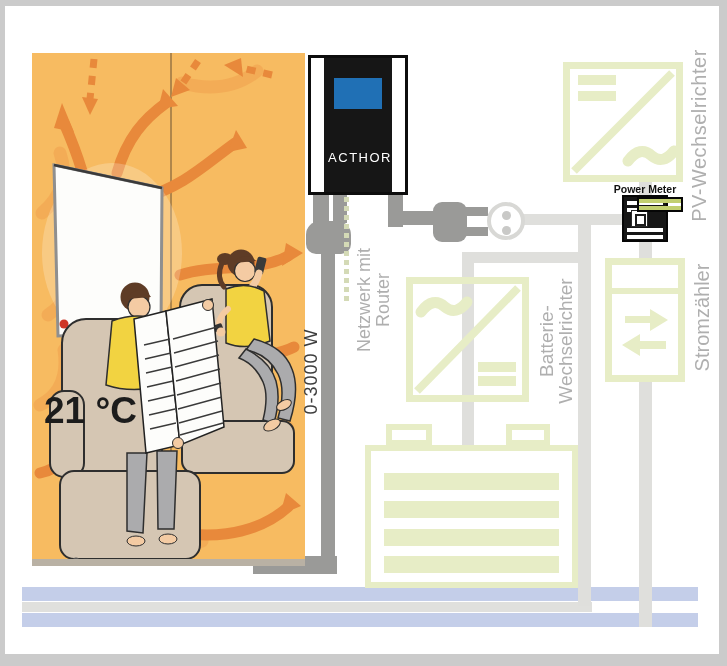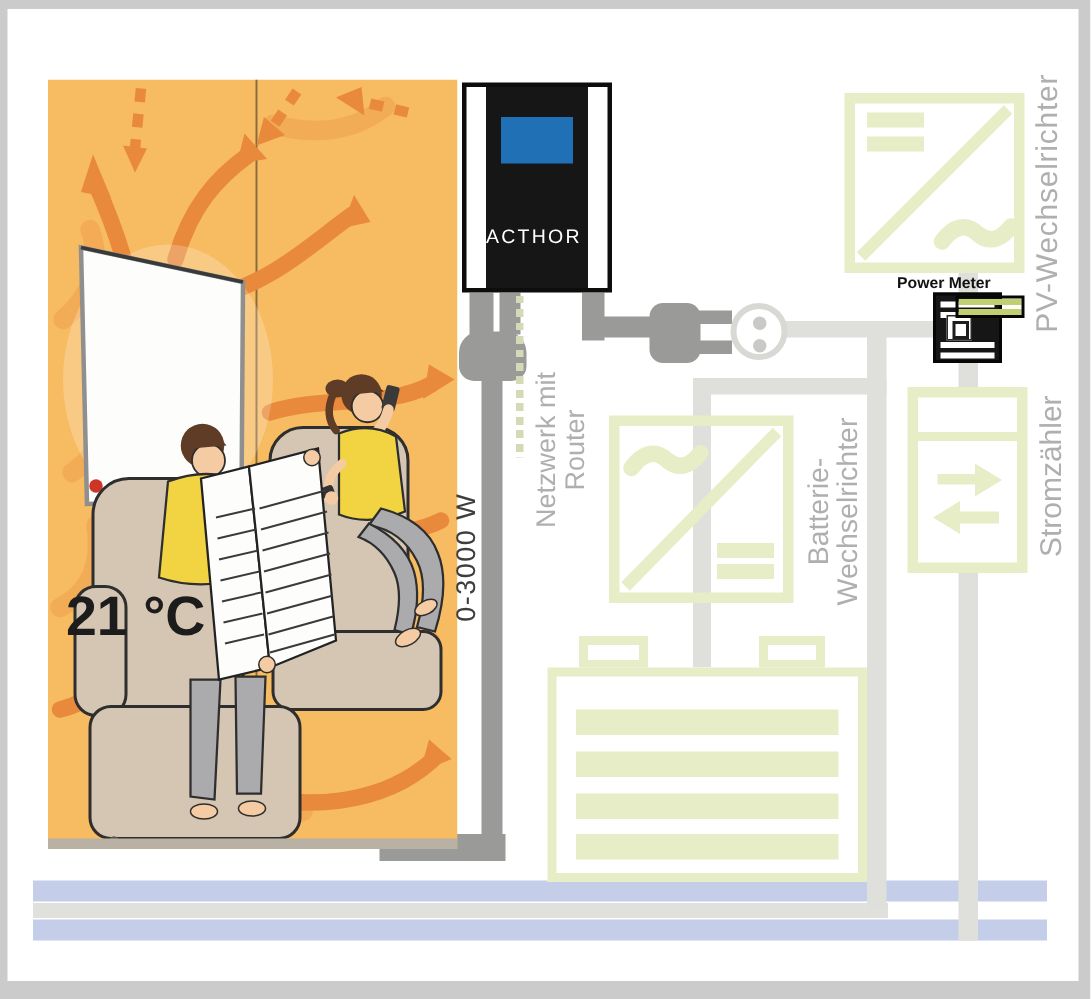--- a/index.html
+++ b/index.html
@@ -11,29 +11,29 @@
   .wire.dark{background:#9a9a98;}
   .band{position:absolute;background:#c4cee9;}
   .busgray{position:absolute;background:#e0e0dd;}
   .plugbody{position:absolute;background:#9a9a98;}
   .prong{position:absolute;background:#9a9a98;}
   .socket{position:absolute;width:38px;height:38px;border-radius:50%;background:#fff;border:4px solid #d8d8d5;box-sizing:border-box;}
   .socket .hole{position:absolute;width:9px;height:9px;border-radius:50%;background:#c9c9c7;left:11px;}
   .acthor{position:absolute;left:308px;top:55px;width:100px;height:140px;border:3px solid #0d0d0d;background:#fff;box-sizing:border-box;}
   .acthor .core{position:absolute;left:13px;top:0;width:68px;bottom:0;background:#161616;}
   .acthor .screen{position:absolute;left:10px;top:20px;width:48px;height:31px;background:#2070b5;}
-  .acthor .lbl{position:absolute;left:0;right:0;top:92px;text-align:left;color:#fff;font-size:13px;letter-spacing:1.5px;}
+  .acthor .lbl{position:absolute;left:0;right:0;top:92px;text-align:right;color:#fff;font-size:13px;letter-spacing:1.5px;}
   .dots{position:absolute;width:5px;background:repeating-linear-gradient(to bottom,#d4dab6 0 5px,transparent 5px 9px);}
   .dots.pm{background:repeating-linear-gradient(to bottom,#c2cf70 0 4px,transparent 4px 7px);}
   .greenbox{position:absolute;border:7px solid #e7edc6;box-sizing:border-box;}
   .pm{position:absolute;left:622px;top:195px;width:46px;height:47px;background:#161616;border:2px solid #060606;box-sizing:border-box;}
   .pm .stripe{position:absolute;left:3px;width:36px;height:4px;background:#fff;}
   .pm .plugsq{position:absolute;left:7px;top:13px;width:15px;height:15px;background:#fff;border:1px solid #2a2a2a;}
   .pm .plugsq .pp{position:absolute;left:3px;top:3px;width:7px;height:8px;border:2px solid #1d1d1d;}
-  .pmlabel{position:absolute;left:598px;top:183px;width:94px;font-size:10.5px;font-weight:600;color:#111;}
+  .pmlabel{position:absolute;left:598px;top:183px;width:94px;text-align:center;font-size:10.5px;font-weight:600;color:#111;}
   .battery{position:absolute;left:365px;top:445px;width:213px;height:143px;border:6px solid #e7edc6;background:#fff;box-sizing:border-box;}
   .battery .cell{position:absolute;left:13px;right:13px;height:17px;background:#e7edc6;}
   .term{position:absolute;border:6px solid #e7edc6;background:#fff;box-sizing:border-box;height:22px;top:424px;}
   .vlabel{position:absolute;color:#afafaf;text-align:center;transform:rotate(-90deg);white-space:nowrap;font-size:20px;}
   .vlabel.dark{color:#3e3e3e;letter-spacing:1px;}
   .divider{position:absolute;left:0;right:0;height:6px;background:#e7edc6;}
   svg text{font-family:"Liberation Sans",sans-serif;}
 </style>
 </head>
 <body>

